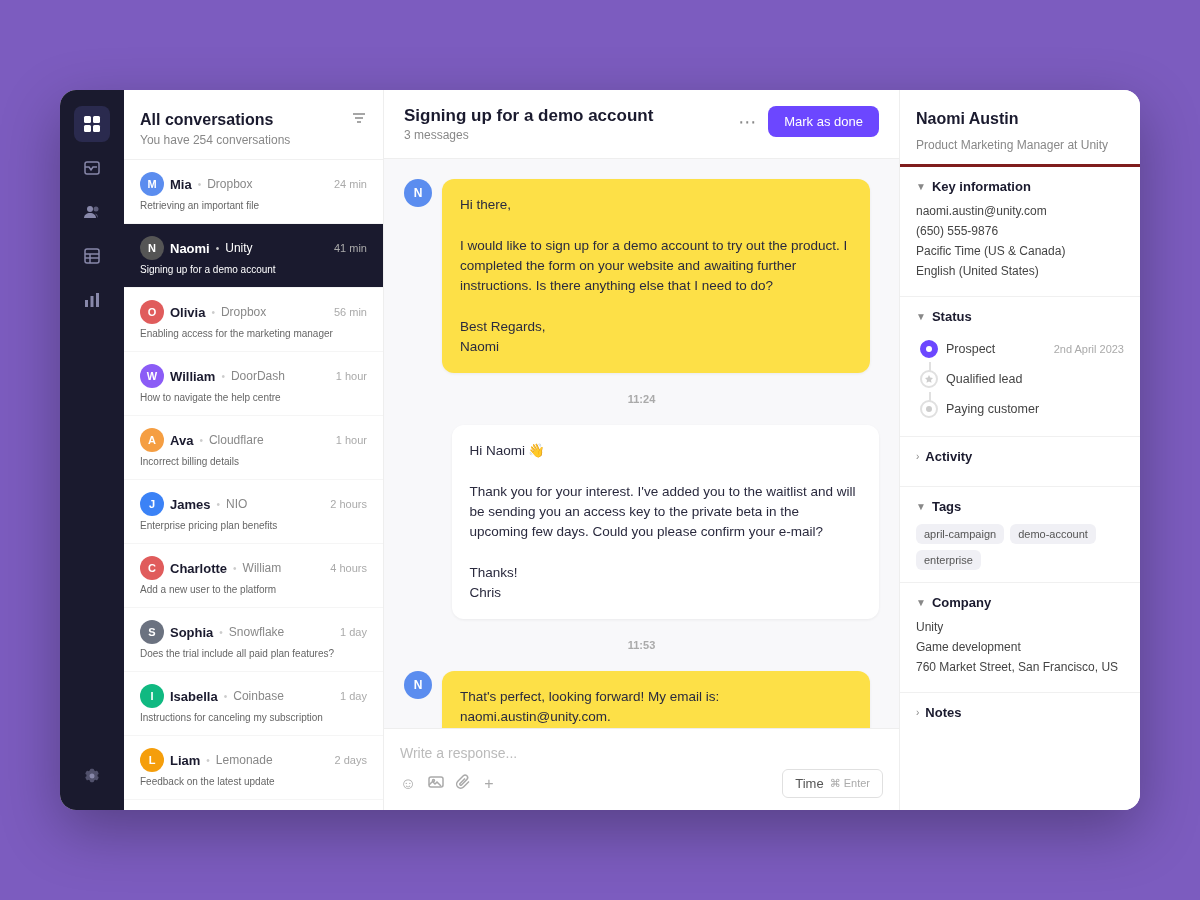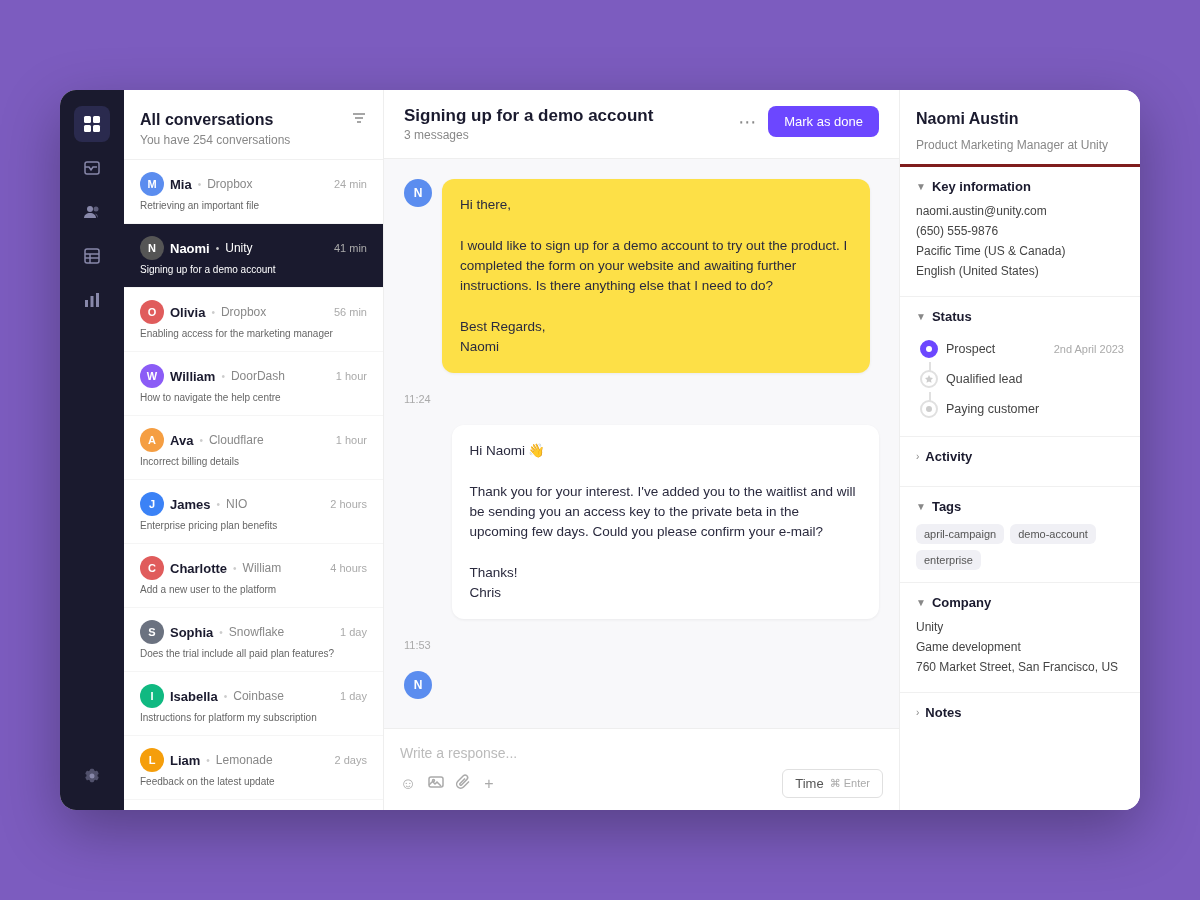--- a/index.html
+++ b/index.html
@@ -175,21 +175,21 @@
       border-radius: 50%;
       display: flex;
       align-items: center;
       justify-content: center;
       font-size: 12px;
       font-weight: 600;
       color: #fff;
       flex-shrink: 0;
     }
     .msg-text { font-size: 13.5px; color: #2a2a3e; line-height: 1.5; }
-    .msg-time { font-size: 11px; color: #aaa; margin: 4px 0; }
+    .msg-time { font-size: 11px; color: #aaa; text-align: center; margin: 4px 0; font-weight: bold; }
     .chat-input-area {
       background: #fff;
       border-top: 1px solid #eee;
       padding: 12px 16px;
     }
     .chat-input {
       width: 100%;
       border: none;
       outline: none;
       font-size: 14px;
@@ -465,21 +465,21 @@
     <div class="conv-preview">Does the trial include all paid plan features?</div>
   </div>
         <div class="conversation-item">
     <div class="conv-top">
       <div class="avatar" style="background:#10b981">I</div>
       <span class="conv-name">Isabella</span>
       <span class="conv-dot">•</span>
       <span class="conv-company">Coinbase</span>
       <span class="conv-time">1 day</span>
     </div>
-    <div class="conv-preview">Instructions for platform my subscription</div>
+    <div class="conv-preview">Instructions for canceling my subscription</div>
   </div>
         <div class="conversation-item">
     <div class="conv-top">
       <div class="avatar" style="background:#f59e0b">L</div>
       <span class="conv-name">Liam</span>
       <span class="conv-dot">•</span>
       <span class="conv-company">Lemonade</span>
       <span class="conv-time">2 days</span>
     </div>
     <div class="conv-preview">Feedback on the latest update</div>
@@ -507,20 +507,23 @@
     </div>
         <div class="msg-time">11:24</div>
         <div class="message-row right">
       <div class="message-bubble">
         <div class="msg-text">Hi Naomi 👋<br><br>Thank you for your interest. I've added you to the waitlist and will be sending you an access key to the private beta in the upcoming few days. Could you please confirm your e-mail?<br><br>Thanks!<br>Chris</div>
       </div>
     </div>
         <div class="msg-time">11:53</div>
         <div class="message-row ">
       <div class="msg-avatar" style="background:#5b8def">N</div>
+      <div class="message-bubble">
+        <div class="msg-text">That's perfect, looking forward! My email is: naomi.austin@unity.com.</div>
+      </div>
     </div>
       </div>
     <div class="chat-input-area">
       <input class="chat-input" type="text" placeholder="Write a response..." style="">
       <div class="chat-toolbar">
         <span class="chat-tool-icon">☺</span>
         <span class="chat-tool-icon">
           <svg width="16" height="16" viewBox="0 0 16 16" fill="none" stroke="currentColor" stroke-width="1.5">
               <rect x="1" y="3" width="14" height="10" rx="2"></rect>
               <circle cx="5.5" cy="6.5" r="1"></circle>

